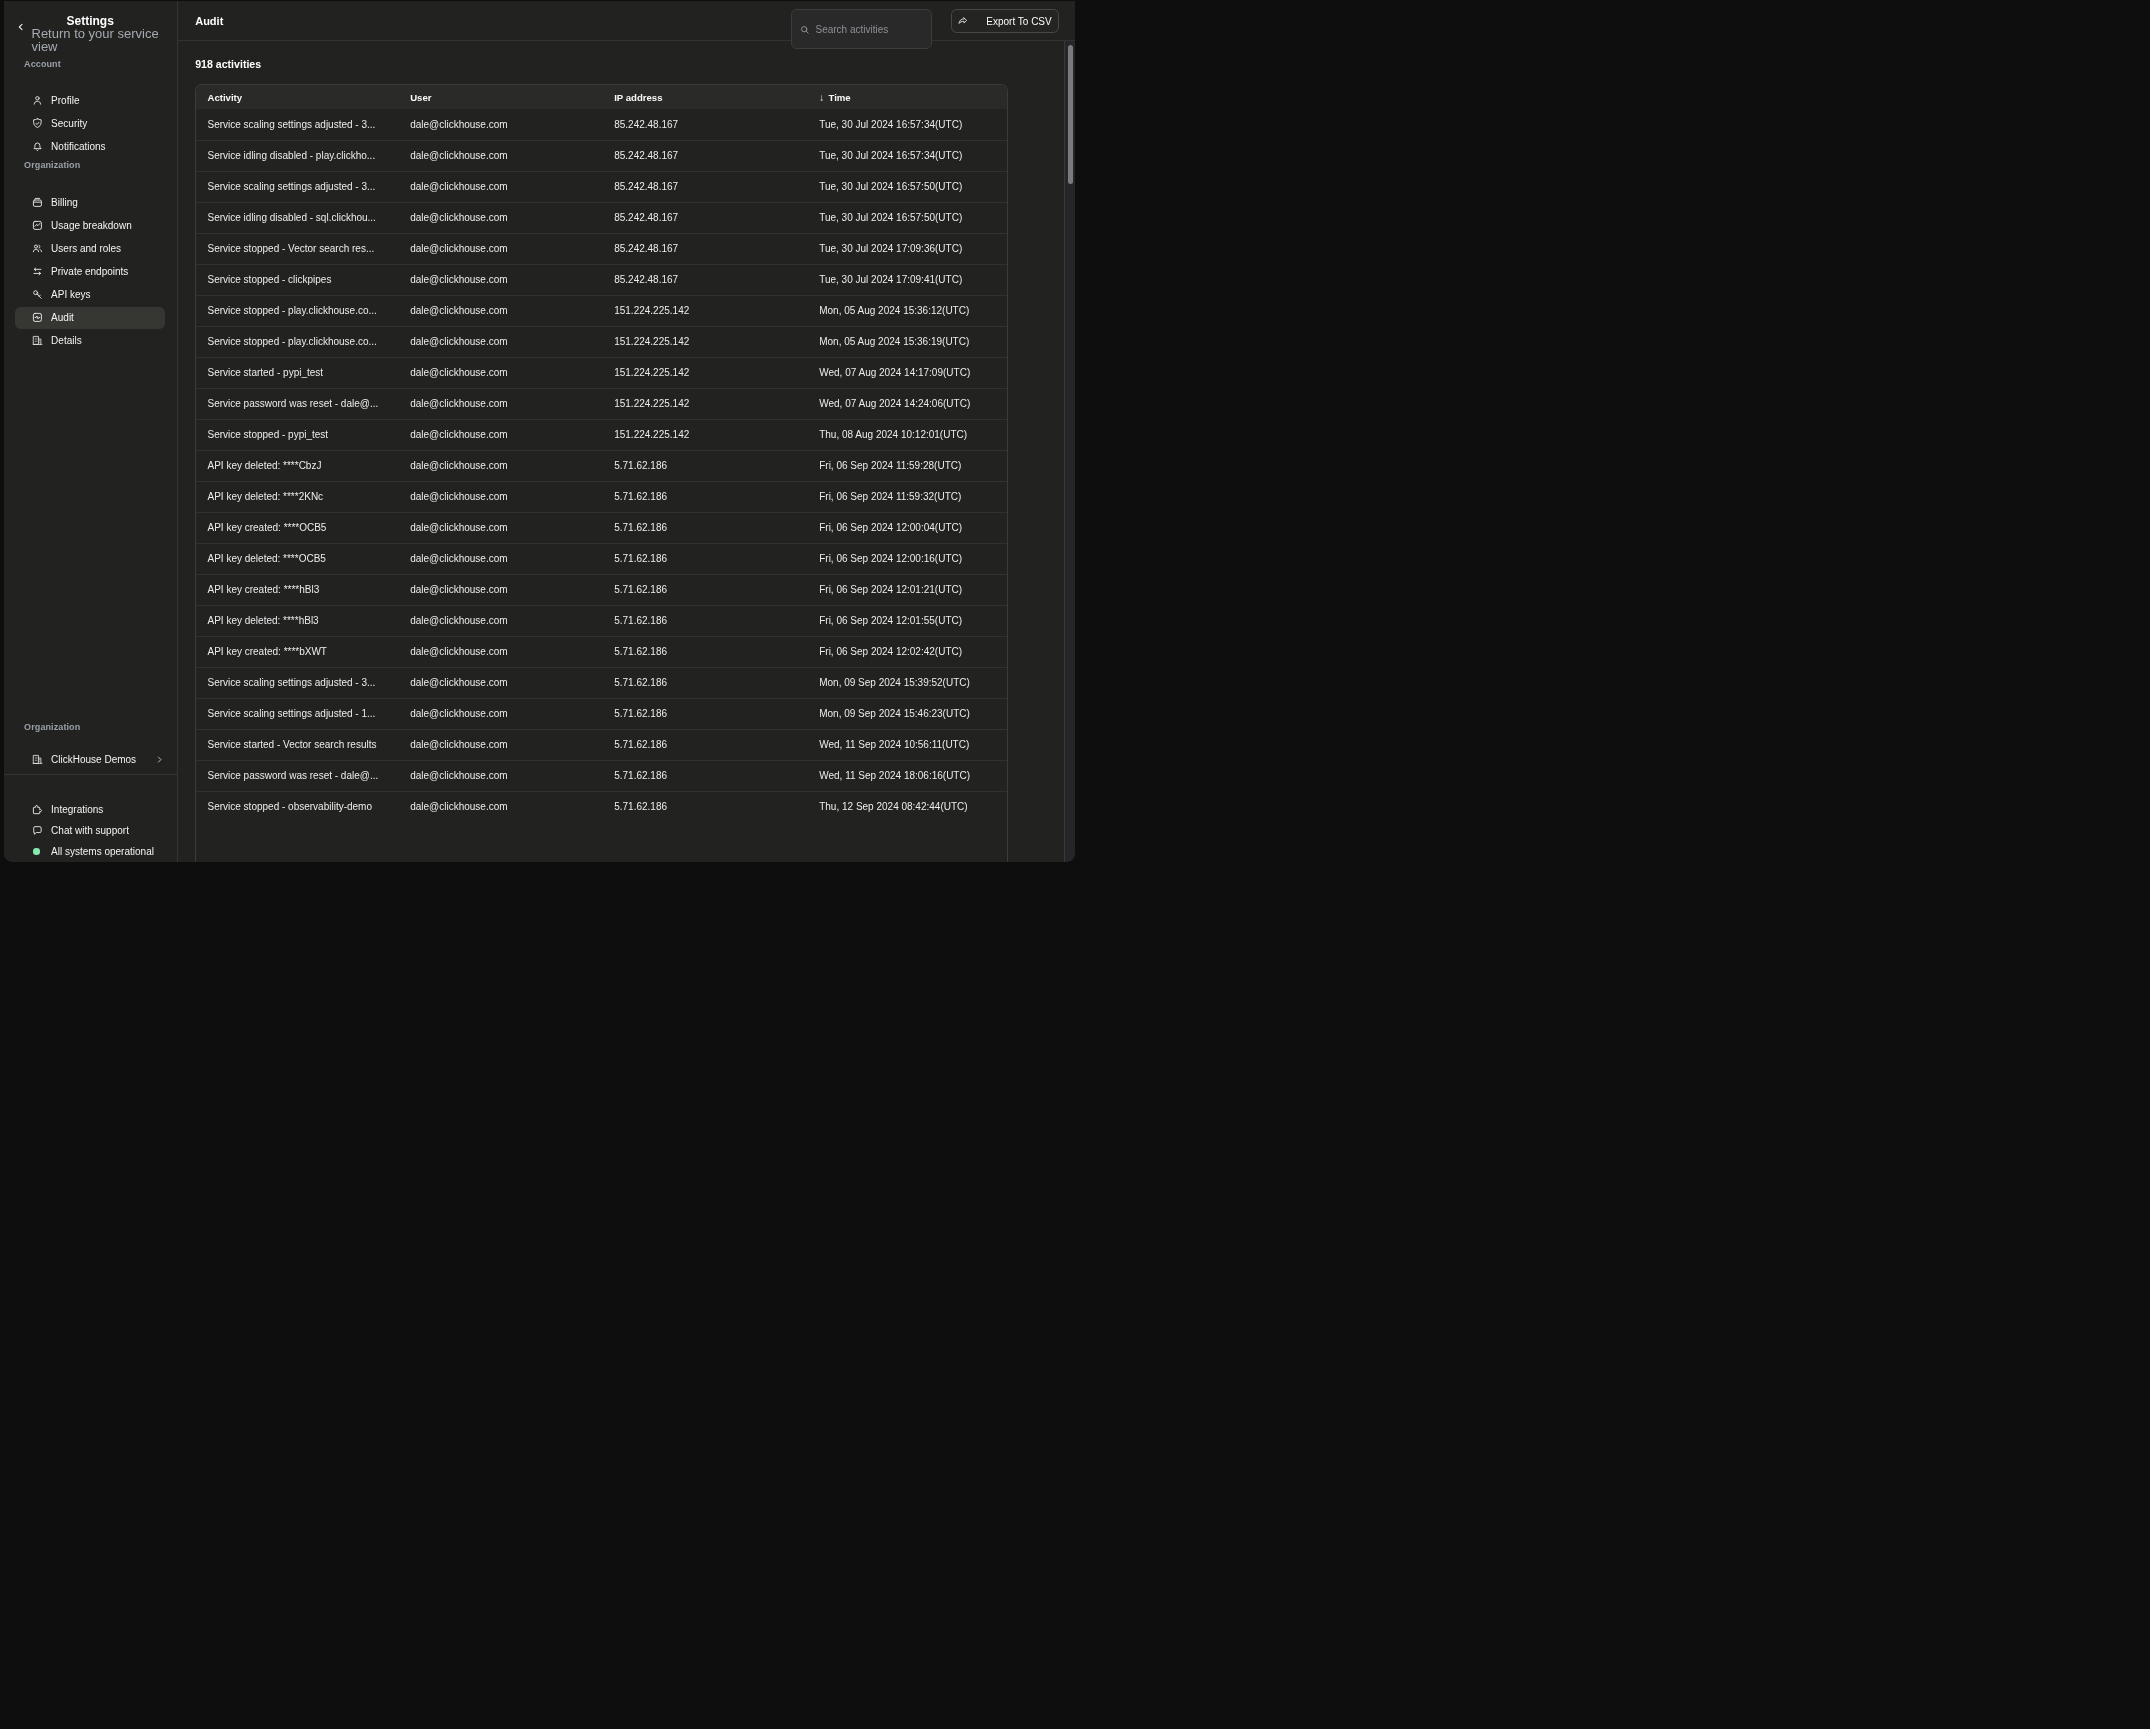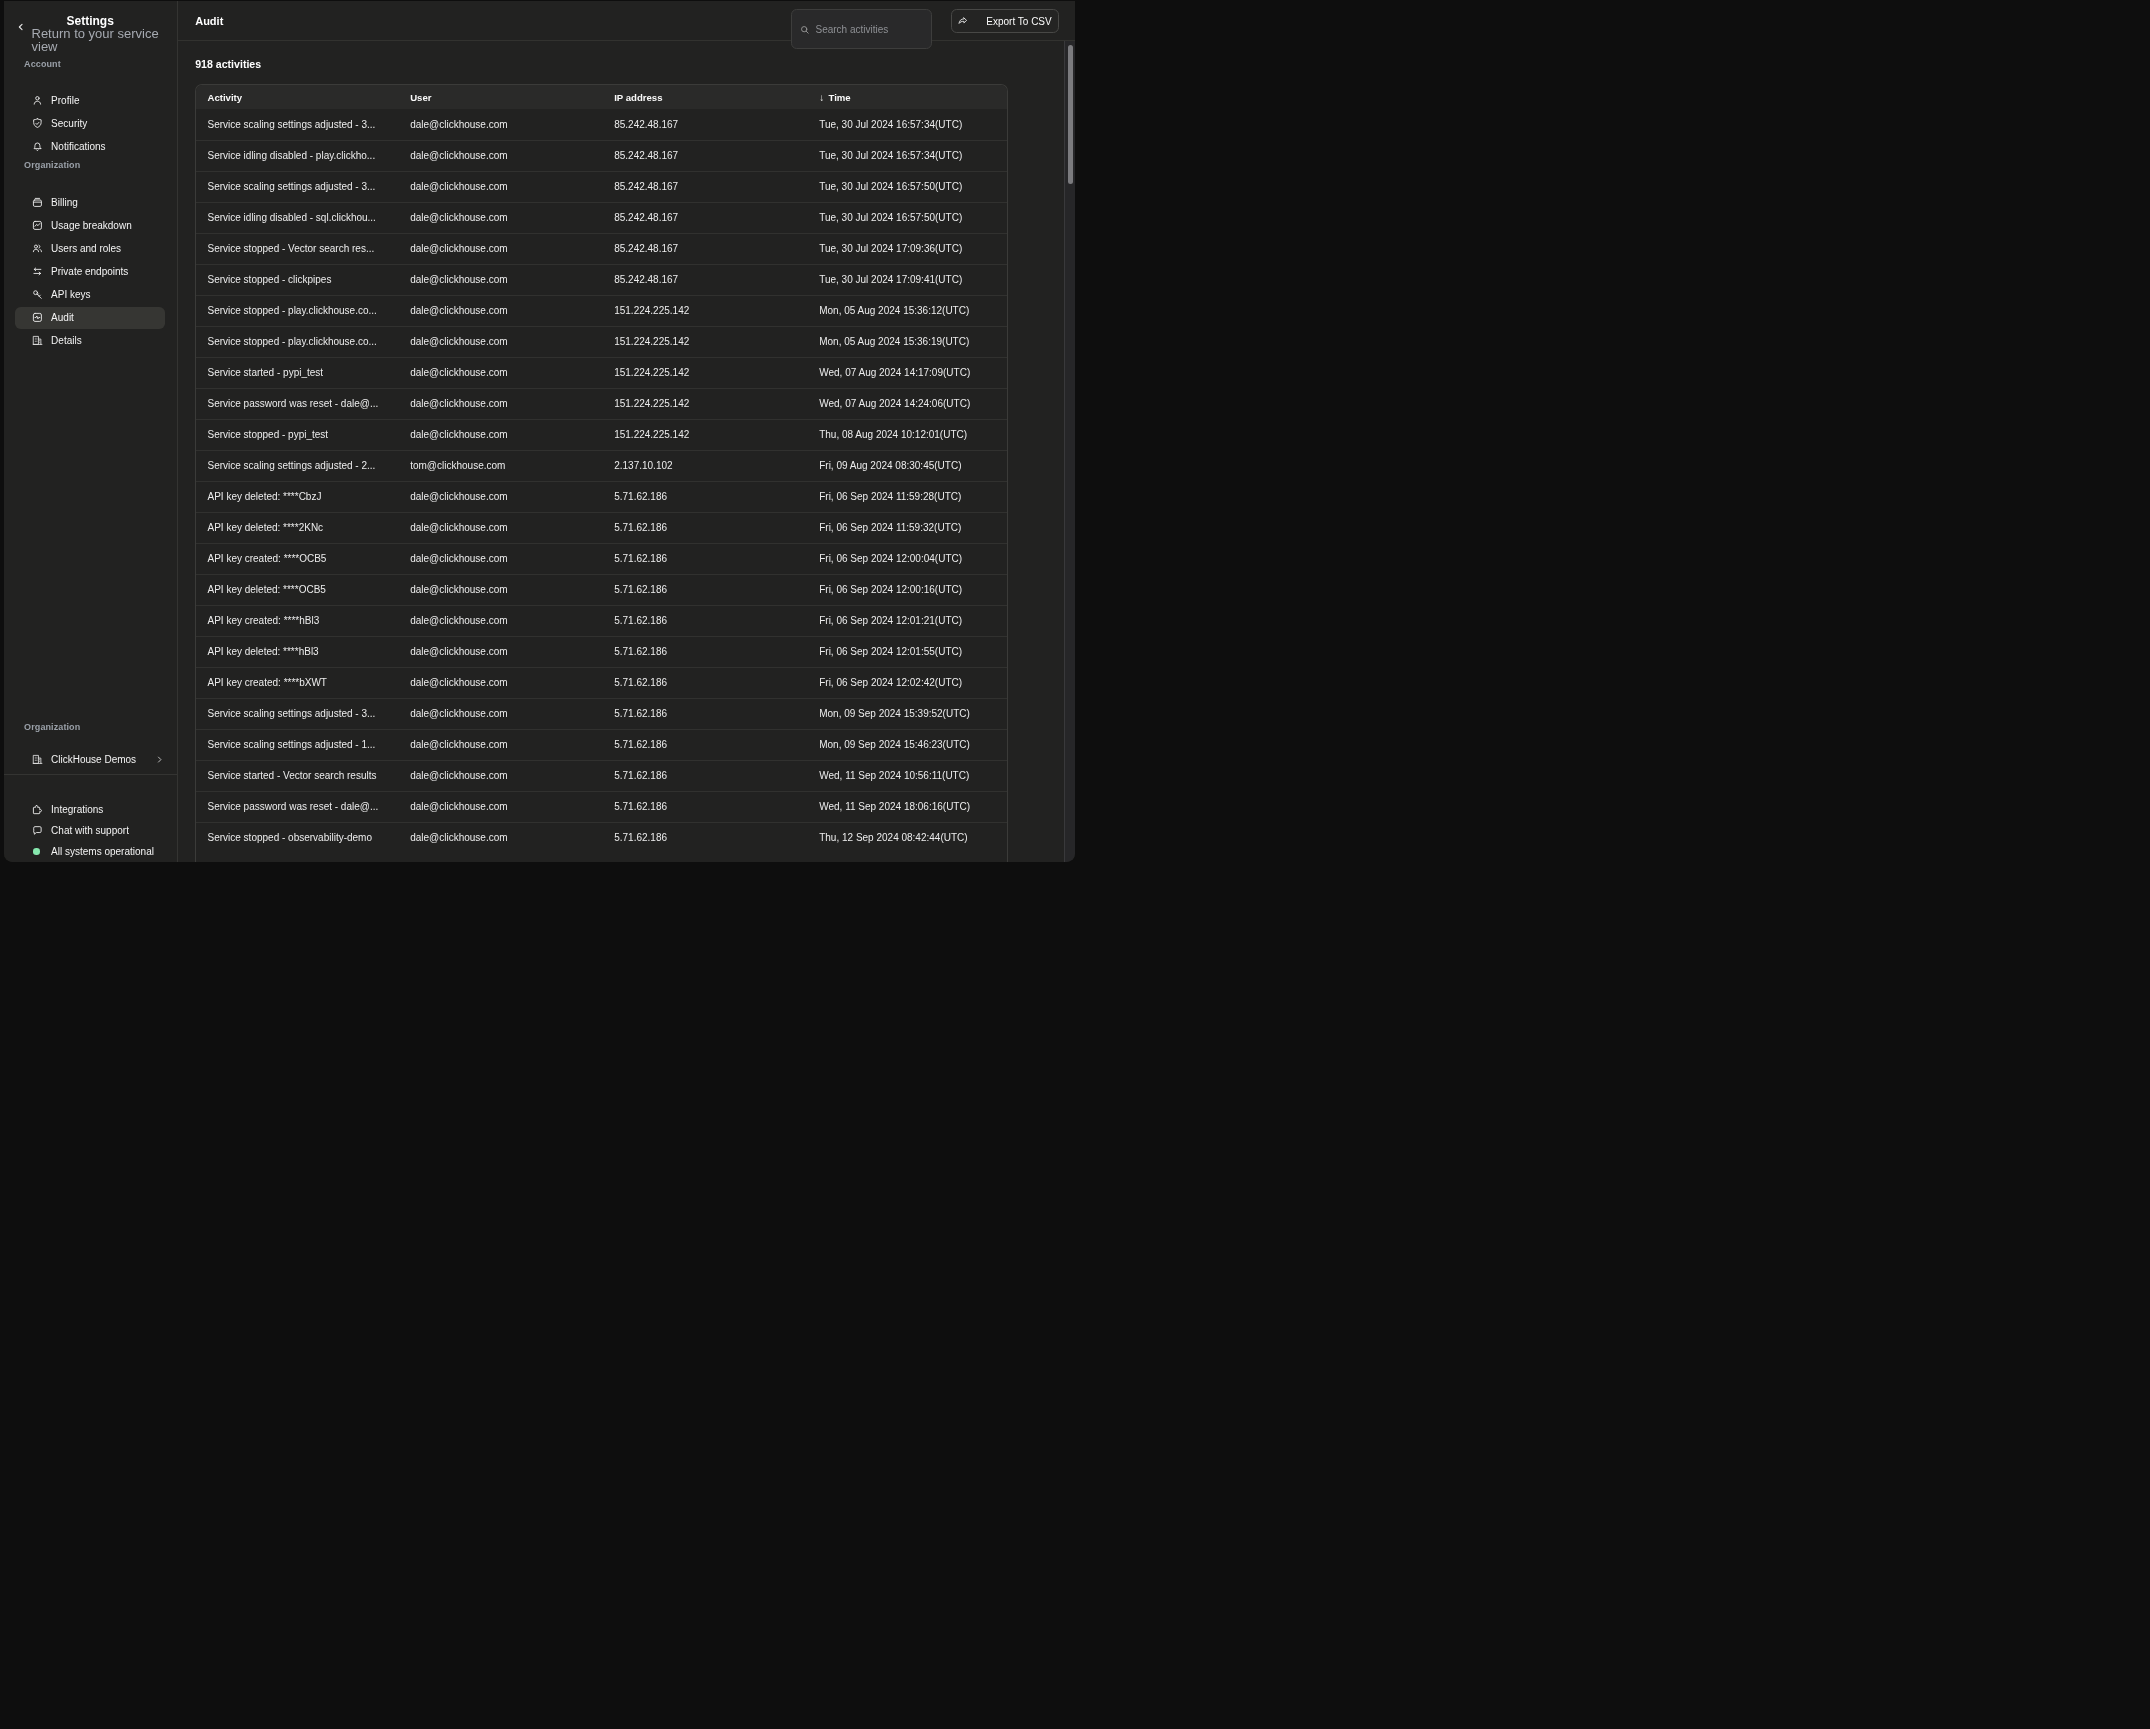--- a/index.html
+++ b/index.html
@@ -382,26 +382,20 @@
             <div class="td">151.224.225.142</div>
             <div class="td">Wed, 07 Aug 2024 14:24:06(UTC)</div>
           </div>
           <div class="t-row">
             <div class="td">Service stopped - pypi_test</div>
             <div class="td">dale@clickhouse.com</div>
             <div class="td">151.224.225.142</div>
             <div class="td">Thu, 08 Aug 2024 10:12:01(UTC)</div>
           </div>
           <div class="t-row">
-            <div class="td">Service scaling settings adjusted - 2...</div>
-            <div class="td">tom@clickhouse.com</div>
-            <div class="td">2.137.10.102</div>
-            <div class="td">Fri, 09 Aug 2024 08:30:45(UTC)</div>
-          </div>
-          <div class="t-row">
             <div class="td">API key deleted: ****CbzJ</div>
             <div class="td">dale@clickhouse.com</div>
             <div class="td">5.71.62.186</div>
             <div class="td">Fri, 06 Sep 2024 11:59:28(UTC)</div>
           </div>
           <div class="t-row">
             <div class="td">API key deleted: ****2KNc</div>
             <div class="td">dale@clickhouse.com</div>
             <div class="td">5.71.62.186</div>
             <div class="td">Fri, 06 Sep 2024 11:59:32(UTC)</div>

